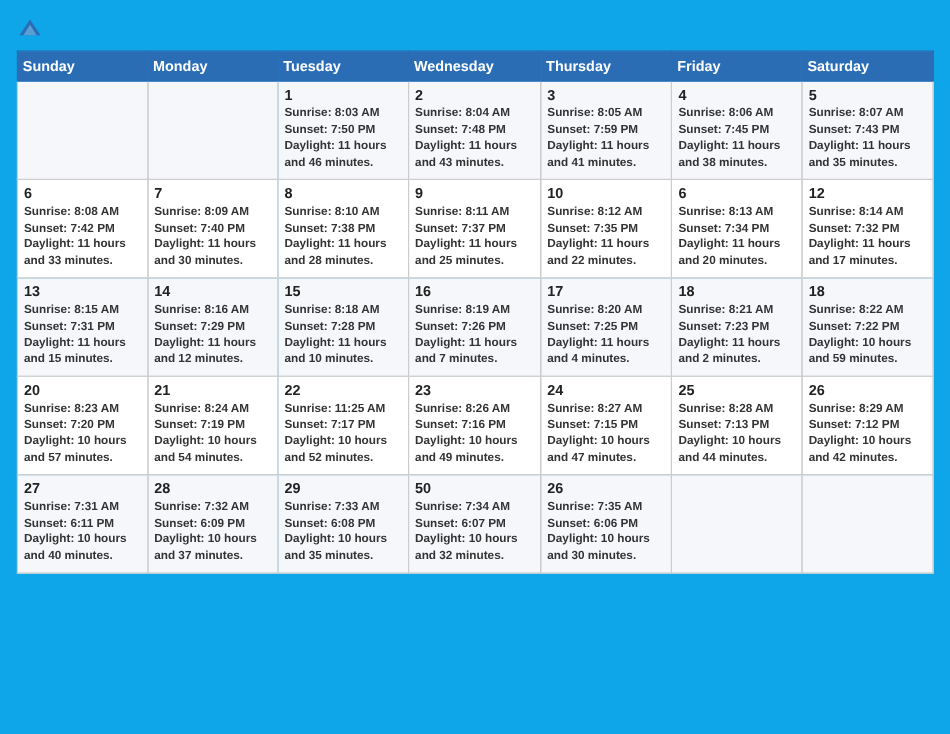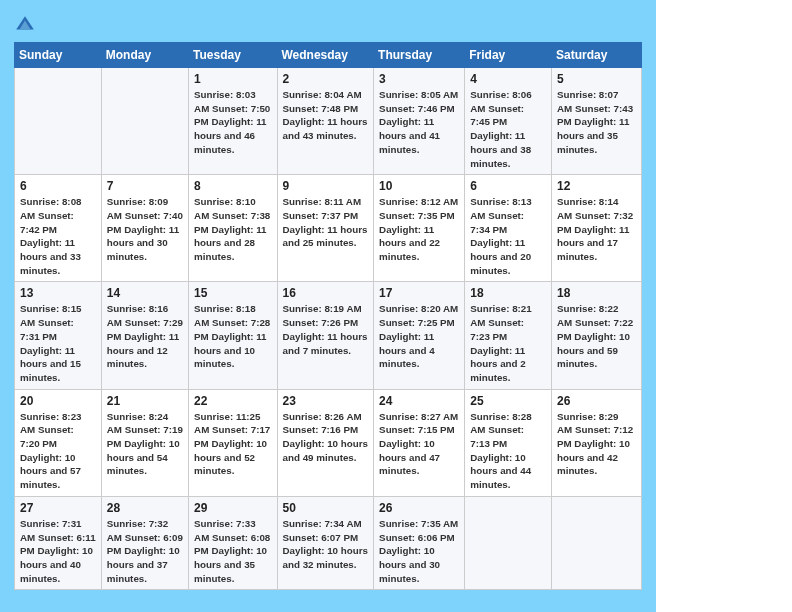--- a/index.html
+++ b/index.html
@@ -3,23 +3,23 @@
   <meta charset="utf-8">
   <style>
     * { box-sizing: border-box; margin: 0; padding: 0; }
     body {
       font-family: Arial, sans-serif;
       background: #fff;
       width: 792px;
       min-height: 612px;
     }
     .page {
-      width: 656px;
+      width: 792px;
       min-height: 612px;
-      background: #7dd3fc;
+      background: #0ea5e9;
       padding: 10px 14px 14px 14px;
     }
     .header {
       display: flex;
       justify-content: space-between;
       align-items: flex-start;
       margin-bottom: 6px;
     }
     .logo {
       display: flex;
@@ -150,21 +150,21 @@
           </td>
           <td>
             <span class="day-number">2</span>
             <div class="day-info">Sunrise: 8:04 AM
 Sunset: 7:48 PM
 Daylight: 11 hours and 43 minutes.</div>
           </td>
           <td>
             <span class="day-number">3</span>
             <div class="day-info">Sunrise: 8:05 AM
-Sunset: 7:46 PM
+Sunset: 7:59 PM
 Daylight: 11 hours and 41 minutes.</div>
           </td>
           <td>
             <span class="day-number">4</span>
             <div class="day-info">Sunrise: 8:06 AM
 Sunset: 7:45 PM
 Daylight: 11 hours and 38 minutes.</div>
           </td>
           <td>
             <span class="day-number">5</span>

